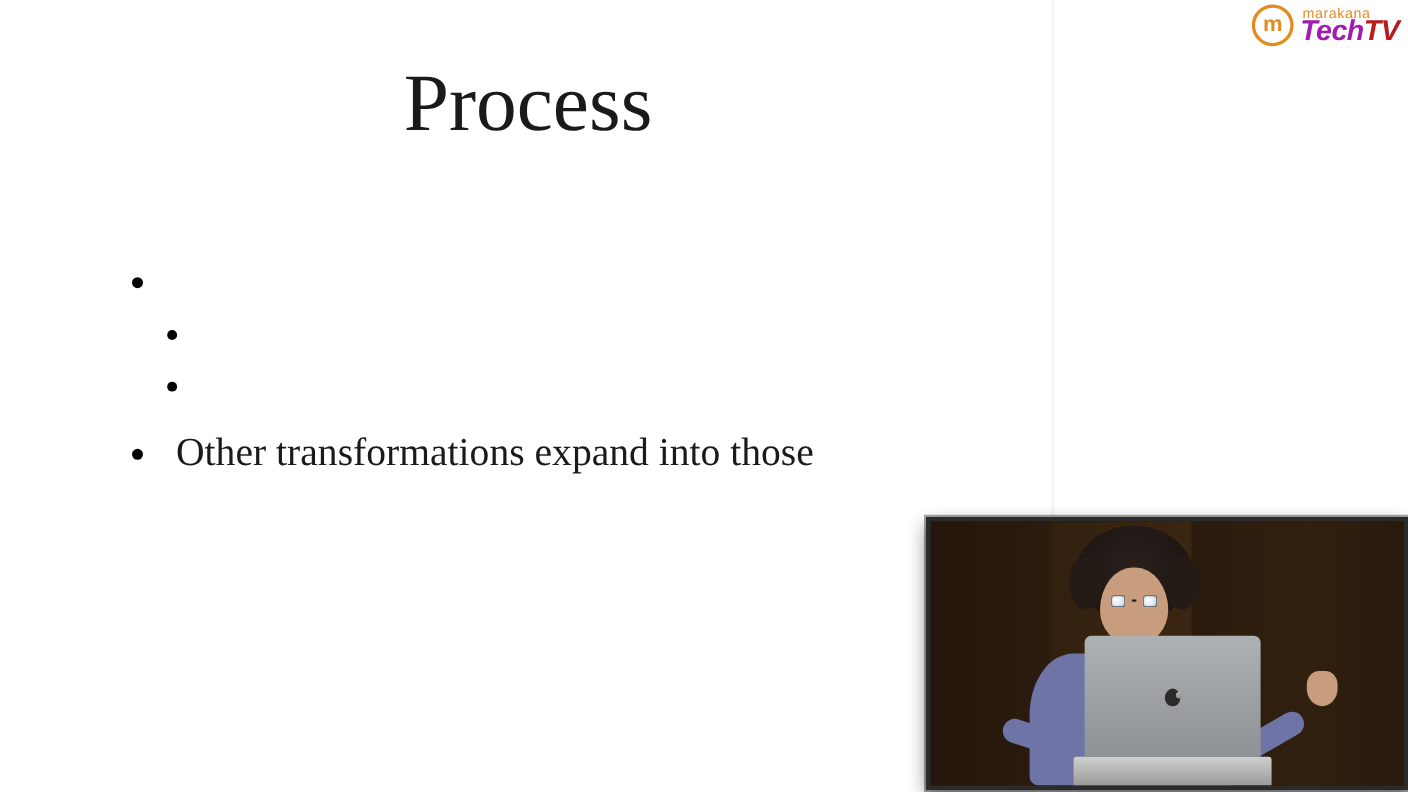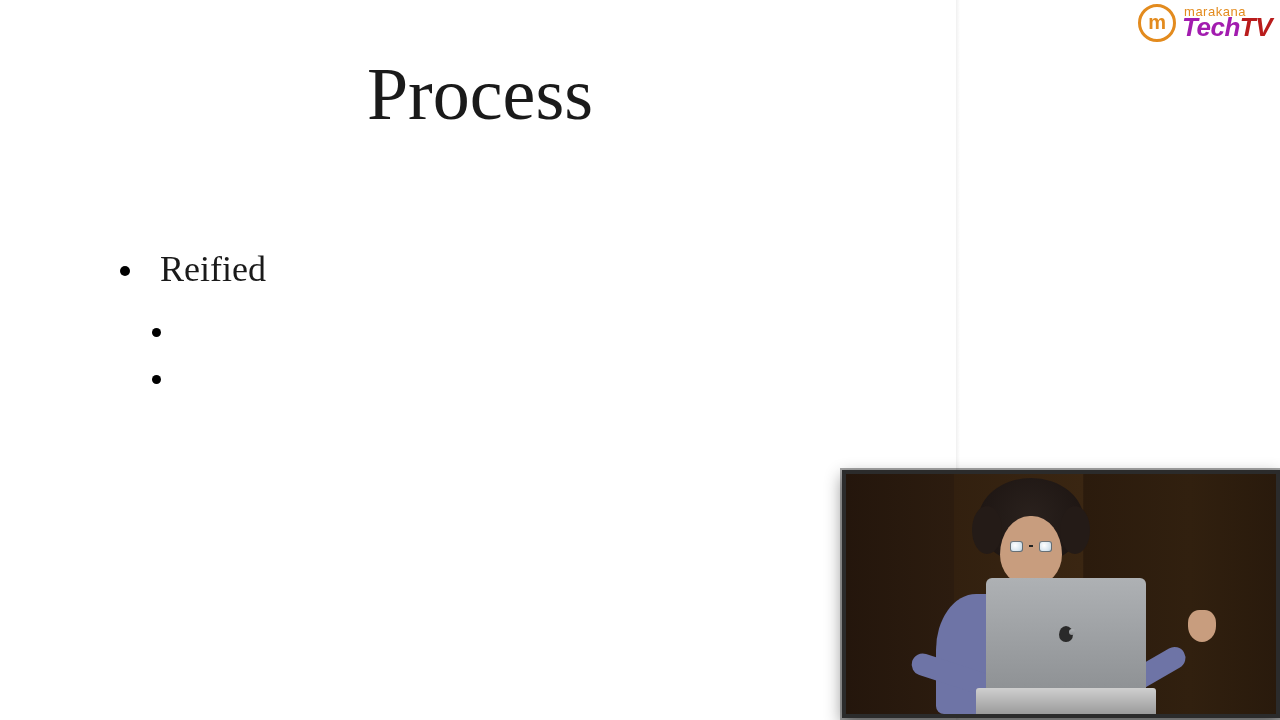--- a/index.html
+++ b/index.html
@@ -276,27 +276,30 @@
 <body>
 
 <div class="stage">
 
   <div class="slide">
     <div class="title">Process</div>
 
     <div class="bullets">
       <div class="row">
         <span class="dot"></span>
-        <span class="txt">Reified</span>
       </div>
       <div class="row sub">
         <span class="dot sub"></span>
       </div>
       <div class="row sub">
         <span class="dot sub"></span>
+      </div>
+      <div class="row">
+        <span class="dot"></span>
+        <span class="txt">Other transformations expand into those</span>
       </div>
     </div>
   </div>
 
   <div class="right-shade"></div>
 
   <div class="logo">
     <div class="m-icon">
       <span class="m-letter">m</span>
     </div>

